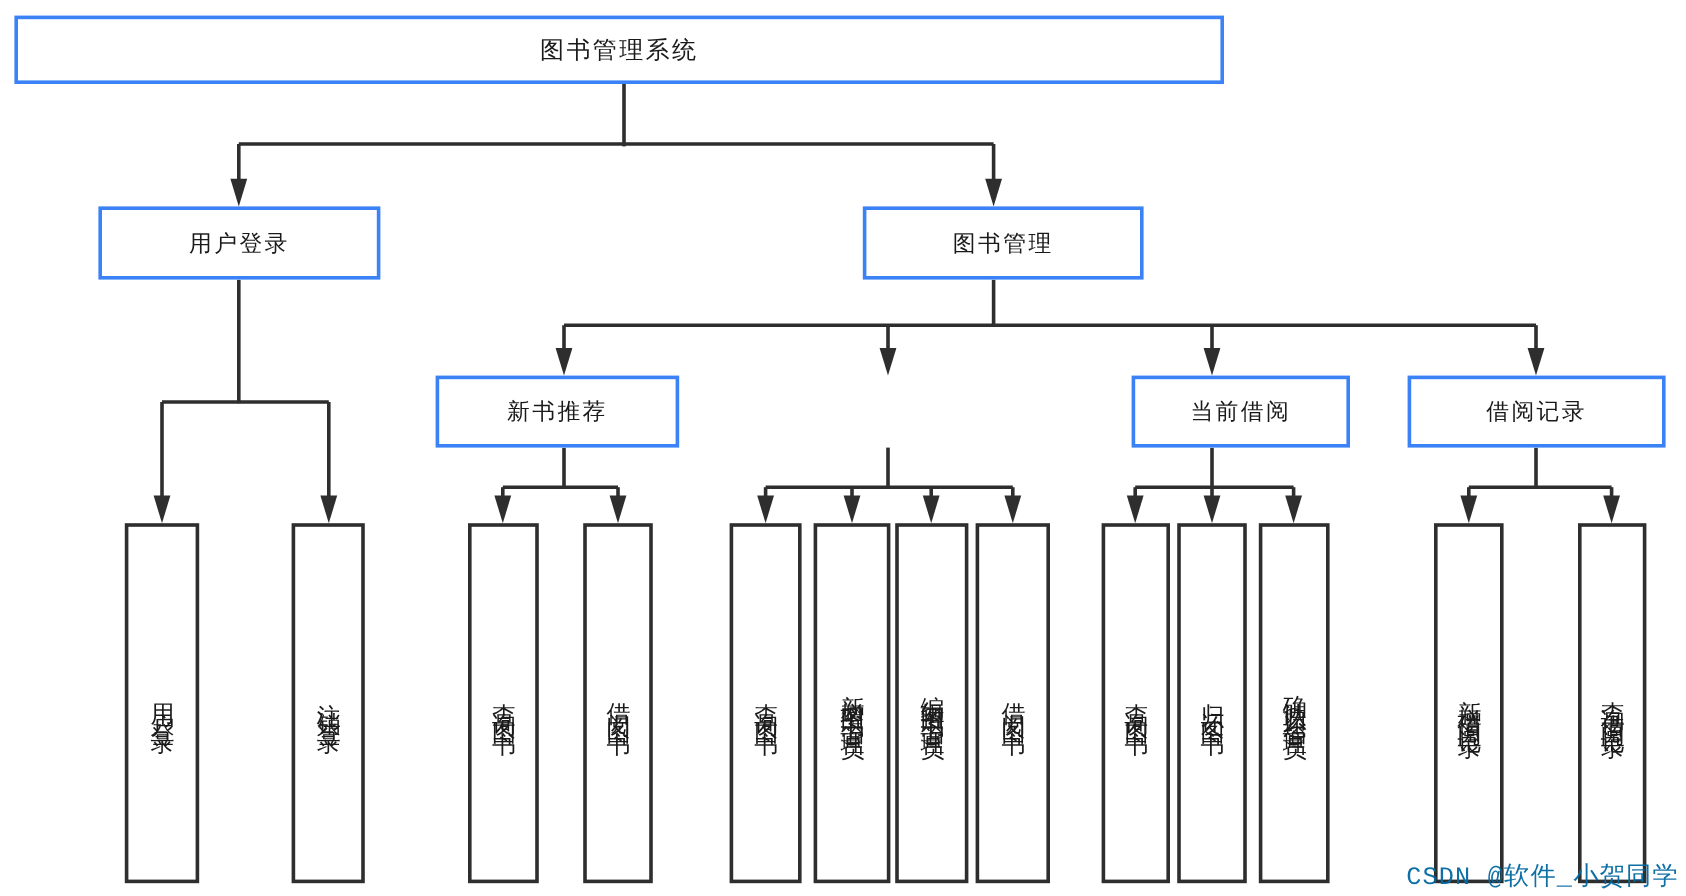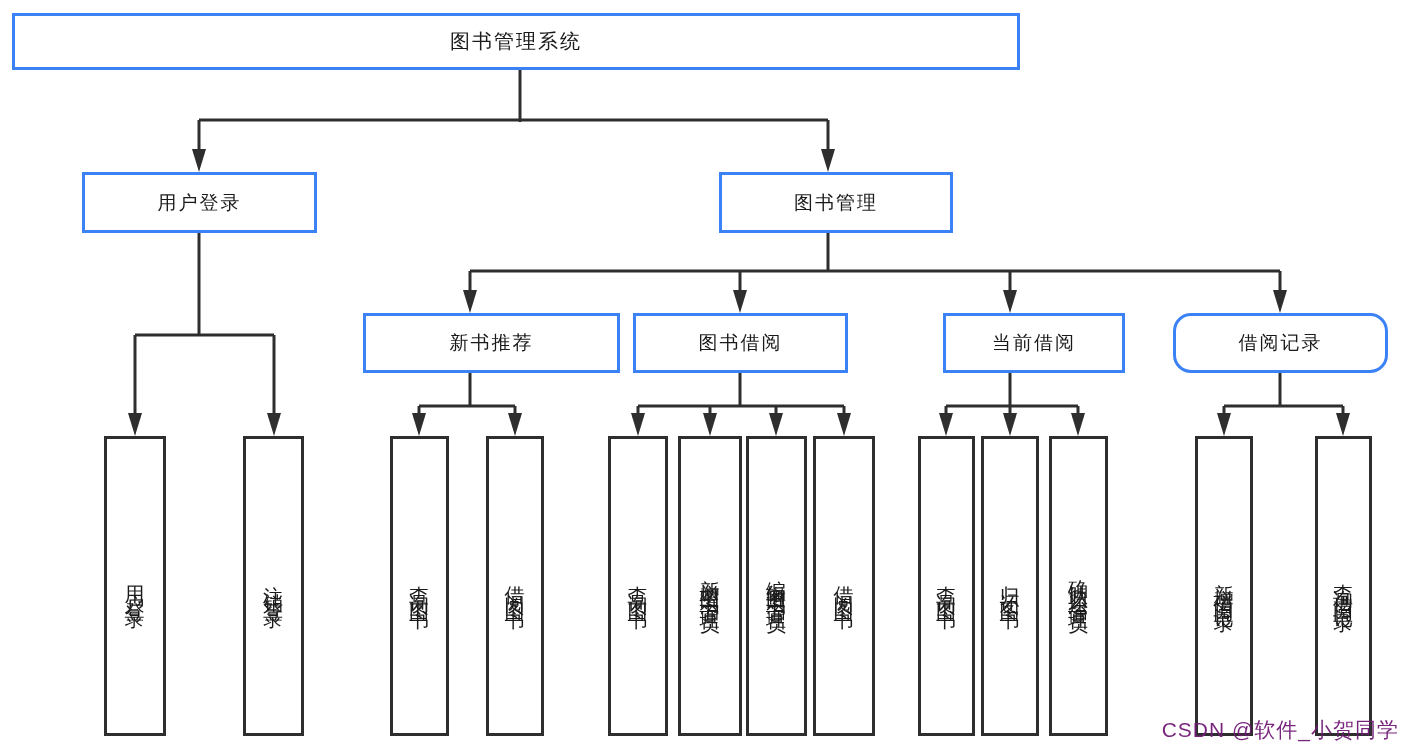--- a/index.html
+++ b/index.html
@@ -15,21 +15,21 @@
   .nbox .lbl{font-size:19px;letter-spacing:2px;white-space:nowrap;}
   .root-box .lbl{font-size:20px;}
   .leaf{position:absolute;box-sizing:border-box;border:3px solid #2e2e2e;background:#ffffff;
     display:flex;align-items:center;justify-content:center;z-index:2;}
   .leaf .vlbl{
     writing-mode:vertical-rl;text-orientation:mixed;
     font-size:20px;letter-spacing:8px;line-height:1;white-space:nowrap;
   }
   .watermark{
     position:absolute;right:6px;top:716px;z-index:3;
-    font-size:21px;letter-spacing:1px;color:#701a75;opacity:0.95;white-space:nowrap;
+    font-size:21px;letter-spacing:1px;color:#0369a1;opacity:0.95;white-space:nowrap;font-family:Liberation Mono, monospace;
   }
 </style>
 </head>
 <body>
 
 <div class="canvas">
 
   <svg class="connectors" width="1405" height="747" viewBox="0 0 1405 747">
     <g stroke="#2e2e2e" stroke-width="3" fill="none">
       <path d="M520 70 V122"></path>
@@ -93,30 +93,27 @@
     <span class="lbl">图书管理系统</span>
   </div>
 
   <div class="nbox" style="left:82px;top:172px;width:235px;height:61px;">
     <span class="lbl">用户登录</span>
   </div>
   <div class="nbox" style="left:719px;top:172px;width:234px;height:61px;">
     <span class="lbl">图书管理</span>
   </div>
 
-  <div class="nbox" style="left:363px;top:313px;width:257px;height:60px;">
+  <div class="nbox" style="left:363px;top:313px;width:203px;height:60px;">
     <span class="lbl">新书推荐</span>
-  </div>
-  <div class="nbox" style="left:633px;top:313px;width:215px;height:60px;">
-    <span class="lbl">图书借阅</span>
   </div>
   <div class="nbox" style="left:903px;top:313px;width:182px;height:60px;margin-left:40px;">
     <span class="lbl">当前借阅</span>
   </div>
-  <div class="nbox" style="left:1173px;top:313px;width:215px;height:60px;border-radius:18px;">
+  <div class="nbox" style="left:1173px;top:313px;width:215px;height:60px;">
     <span class="lbl">借阅记录</span>
   </div>
 
   <div class="leaf" style="left:104px;top:436px;width:62px;height:300px;">
     <span class="vlbl">用户登录</span>
   </div>
   <div class="leaf" style="left:243px;top:436px;width:61px;height:300px;">
     <span class="vlbl">注销登录</span>
   </div>
 

